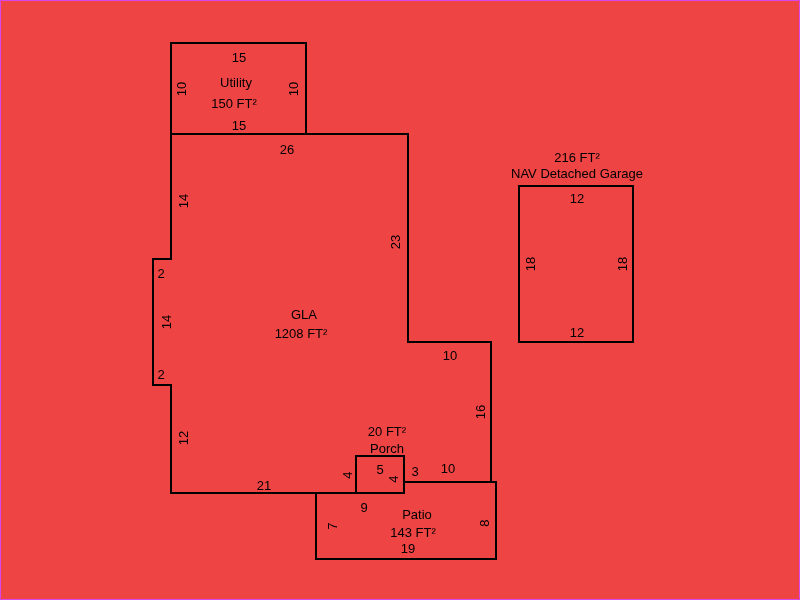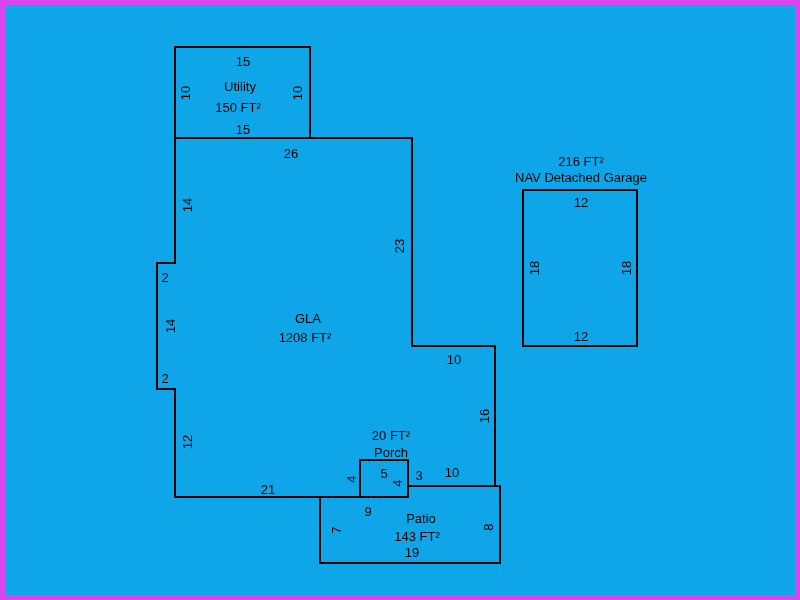--- a/index.html
+++ b/index.html
@@ -5,23 +5,23 @@
   html, body {
     margin: 0;
     padding: 0;
     background: #ffffff;
     font-family: "Liberation Sans", sans-serif;
   }
   #canvas-wrap {
     position: relative;
     width: 800px;
     height: 600px;
-    background: #0ea5e9;
+    background: #ef4444;
     box-sizing: border-box;
-    border: 5px solid #d946ef;
+    border: 1px solid #d946ef;
     overflow: hidden;
   }
   svg.floorplan {
     display: block;
     width: 800px;
     height: 600px;
   }
   svg.floorplan polygon {
     fill: none;
     stroke: #000000;

